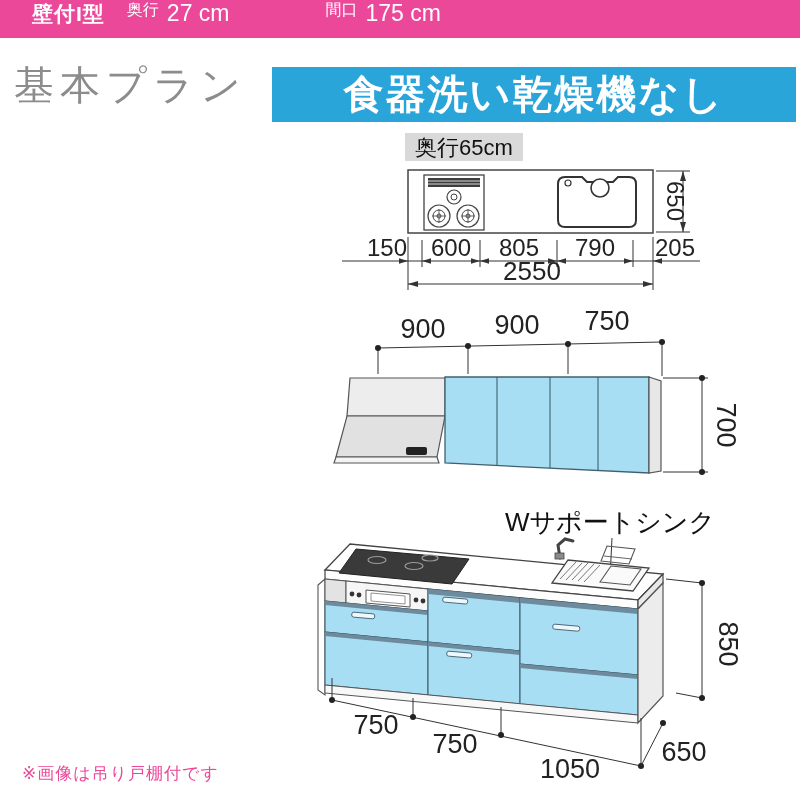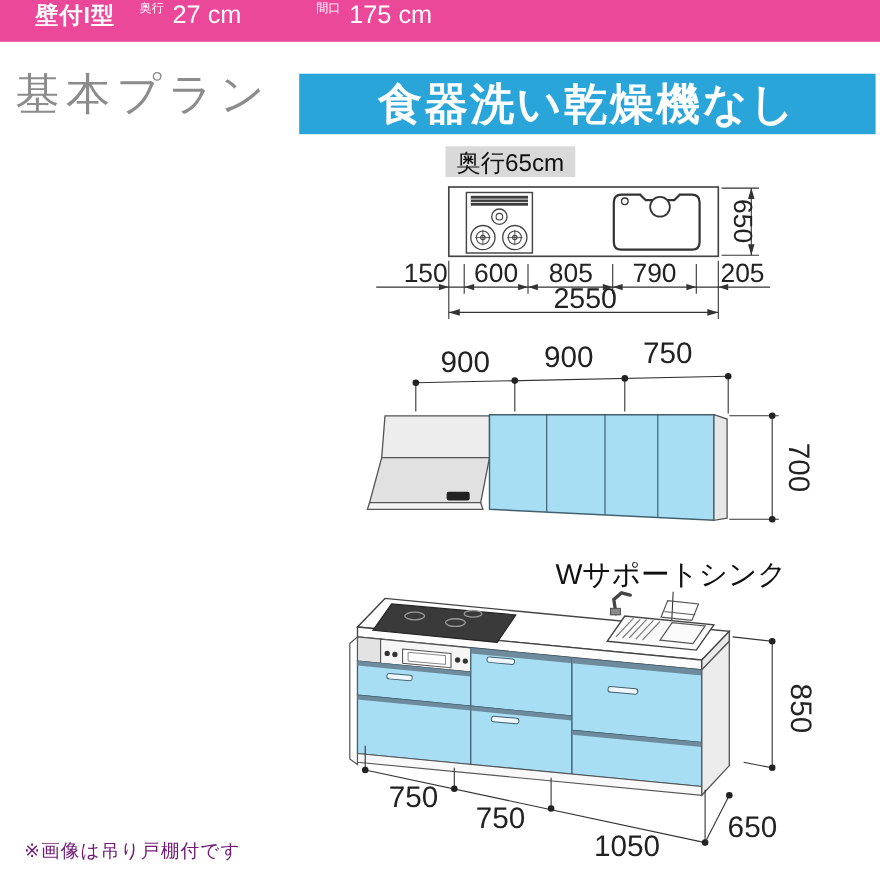--- a/index.html
+++ b/index.html
@@ -7,23 +7,23 @@
     width:800px;height:800px;position:relative;background:#ffffff;
     font-family:"Liberation Sans","DejaVu Sans",sans-serif;
     -webkit-font-smoothing:antialiased;overflow:hidden;
   }
   
   .header-bar{
     position:absolute;left:0;top:0;width:800px;height:38px;
     background:#ec4899;color:#ffffff;display:flex;align-items:flex-start;padding-left:16px;
   }
   .header-bar .type{font-size:21px;font-weight:bold;margin-left:16px;letter-spacing:1px;}
-  .header-bar .k{font-size:11px;margin-left:22px;}
+  .header-bar .k{font-size:16px;margin-left:22px;}
   .header-bar .v{font-size:23px;margin-left:8px;}
-  .header-bar .k2{margin-left:68px;}
+  .header-bar .k2{margin-left:96px;}
   
   .plan-title{
     position:absolute;left:14px;top:58px;font-size:40px;color:#8c8c8c;
     letter-spacing:6px;white-space:nowrap;text-align:center;
   }
   .banner{
     position:absolute;left:272px;top:67px;width:524px;height:55px;
     background:#29a5da;color:#ffffff;display:flex;align-items:center;justify-content:center;
     font-size:40px;font-weight:bold;letter-spacing:2px;
   }
@@ -32,21 +32,21 @@
   svg text{fill:#222222;}
   .dim{font-size:24px;}
   .dim-lg{font-size:26px;}
   .dim-md{font-size:27px;}
   .tag-text{font-size:22px;fill:#111;}
   .sink-label{font-size:26px;fill:#111;}
   .thin{stroke:#333;stroke-width:1;fill:none;}
   .outline{stroke:#444;stroke-width:1.5;fill:#ffffff;}
   
   .footnote{
-    position:absolute;left:22px;top:762px;font-size:17px;color:#701a75;letter-spacing:1px;
+    position:absolute;left:22px;top:762px;font-size:17px;color:#ec4899;letter-spacing:1px;
   }
 </style>
 </head>
 <body>
 
 <div class="header-bar">
   <span class="type">壁付I型</span>
   <span class="k">奥行</span>
   <span class="v">27 cm</span>
   <span class="k k2">間口</span>

